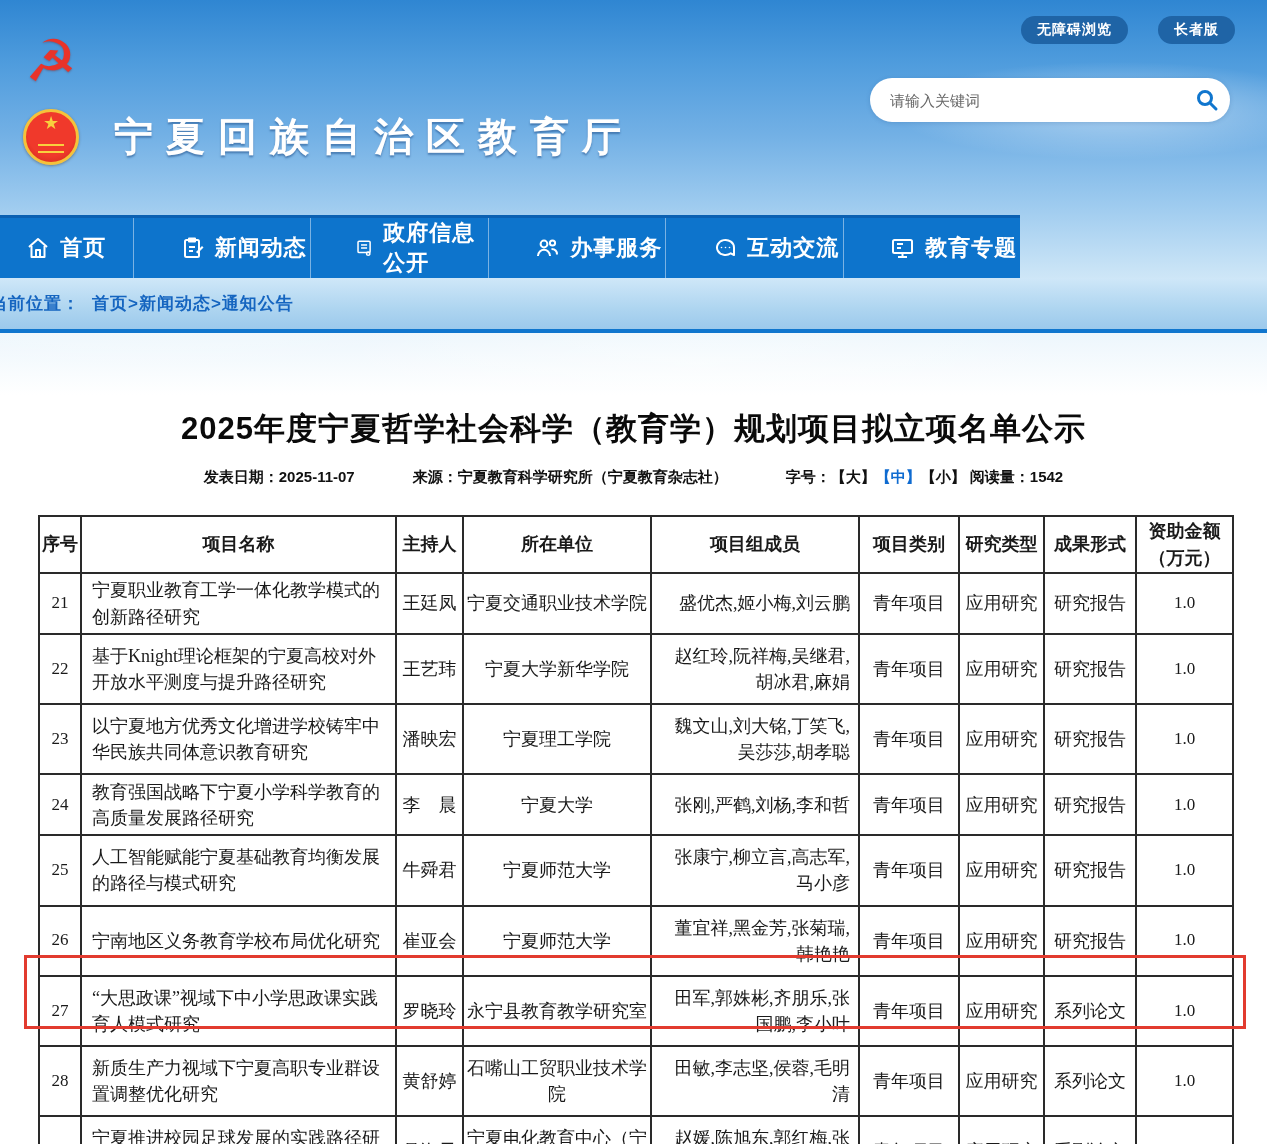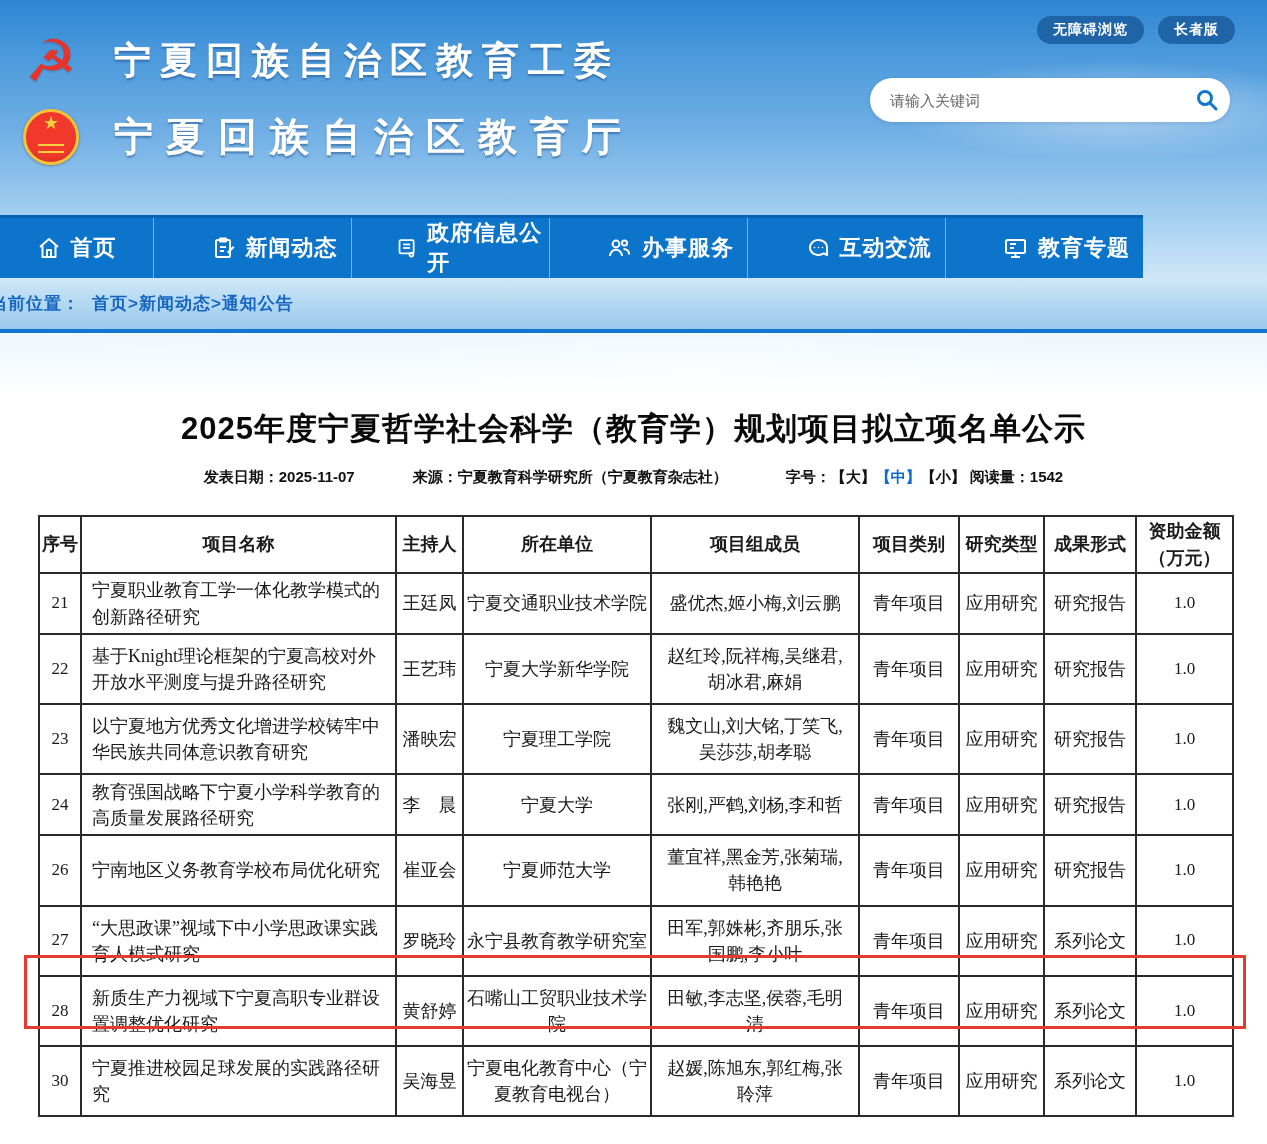--- a/index.html
+++ b/index.html
@@ -9,21 +9,21 @@
 
   
   .hero {
     position:relative; width:1267px; height:395px;
     background:
       radial-gradient(ellipse 320px 70px at 88% 28%, rgba(255,255,255,.45), transparent 70%),
       radial-gradient(ellipse 420px 90px at 12% 78%, rgba(255,255,255,.35), transparent 70%),
       radial-gradient(ellipse 500px 110px at 55% 92%, rgba(255,255,255,.4), transparent 75%),
       linear-gradient(180deg,#2f86d2 0%,#4f9cdd 16%,#72b0e5 34%,#9ecbef 52%,#c8e3f6 68%,#eaf5fc 82%,#ffffff 100%);
   }
-  .top-pills { position:absolute; top:16px; right:32px; display:flex; gap:14px; }
+  .top-pills { position:absolute; top:16px; right:32px; display:flex; gap:30px; }
   .pill {
     background:#1f64a6; color:#fff; font-size:14px; font-weight:bold;
     padding:5px 16px; border-radius:16px; border:none; cursor:pointer;
     letter-spacing:1px;
   }
   .brand { position:absolute; top:30px; left:20px; }
   .brand-row { display:flex; align-items:center; margin-bottom:14px; height:62px; }
   .emblem-party {
     width:62px; height:62px; display:flex; align-items:center; justify-content:center;
     color:#e8332a; font-size:58px; line-height:1; font-family:"DejaVu Sans",sans-serif;
@@ -54,21 +54,21 @@
   .search-wrap input {
     flex:1; border:none; outline:none; background:transparent;
     padding:0 10px 0 20px; font-size:15px; color:#555;
   }
   .search-wrap input::placeholder { color:#666; }
   .search-btn { width:46px; height:44px; border:none; background:transparent;
     display:flex; align-items:center; justify-content:center; cursor:pointer; }
 
   
   .nav {
-    position:absolute; top:215px; left:0; width:1143px; height:63px;
+    position:absolute; top:215px; left:0; width:1020px; height:63px;
     background:#0d74cc; border-top:3px solid #0a60b2;
     display:flex; align-items:stretch; z-index:3;
   }
   .nav-item {
     flex:1; display:flex; align-items:center; justify-content:center; gap:10px;
     color:#fff; font-size:22px; font-weight:bold; cursor:pointer; letter-spacing:1px;
   }
   .nav-item + .nav-item { border-left:1px solid rgba(255,255,255,.45);padding-left:44px; }
   .nav-item svg { display:block; }
 
@@ -98,40 +98,39 @@
   
   .table-wrap { position:relative; margin:28px 0 0 38px; width:1194px; }
   table { border-collapse:collapse; table-layout:fixed; width:1194px;
     font-family:"Liberation Serif","DejaVu Serif",serif; color:#1a1a1a; }
   th,td { border:2px solid #2a2a2a; vertical-align:middle; text-align:center;
     font-size:18px; line-height:1.45; overflow:hidden; }
   thead tr { height:57px; }
   tbody tr { height:61px; }
   th { font-weight:bold; white-space:pre-line; padding:0 2px; }
   td.c-title { text-align:left; padding:0 10px; }
-  td.c-members { text-align:center; padding:8px 8px; }
+  td.c-members { text-align:right; padding:8px 8px; }
   td.c-no, td.c-amount { font-size:17px; }
   .hl-box {
     position:absolute; left:-14px; top:440px; width:1222px; height:74px;
     border:3px solid #e23b2f; pointer-events:none; z-index:5;
   }
 </style>
 </head>
 <body>
 
 <div class="hero">
   <div class="top-pills">
     <button class="pill">无障碍浏览</button>
     <button class="pill">长者版</button>
   </div>
 
   <div class="brand">
     <div class="brand-row">
       <div class="emblem-party">☭</div>
-      <div class="org-name org-1">宁夏回族自治区教育工委</div>
     </div>
     <div class="brand-row">
       <div class="emblem-nation">
         <span class="star">★</span>
           <span class="gate"></span>
       </div>
       <div class="org-name org-2">宁夏回族自治区教育厅</div>
     </div>
   </div>
 
@@ -288,20 +287,31 @@
         <td class="c-title">教育强国战略下宁夏小学科学教育的高质量发展路径研究</td>
         <td>李　晨</td>
         <td>宁夏大学</td>
         <td class="c-members">张刚,严鹤,刘杨,李和哲</td>
         <td>青年项目</td>
         <td>应用研究</td>
         <td>研究报告</td>
         <td class="c-amount">1.0</td>
       </tr>
       <tr>
+        <td class="c-no">25</td>
+        <td class="c-title">人工智能赋能宁夏基础教育均衡发展的路径与模式研究</td>
+        <td>牛舜君</td>
+        <td>宁夏师范大学</td>
+        <td class="c-members">张康宁,柳立言,高志军,马小彦</td>
+        <td>青年项目</td>
+        <td>应用研究</td>
+        <td>研究报告</td>
+        <td class="c-amount">1.0</td>
+      </tr>
+      <tr>
         <td class="c-no">26</td>
         <td class="c-title">宁南地区义务教育学校布局优化研究</td>
         <td>崔亚会</td>
         <td>宁夏师范大学</td>
         <td class="c-members">董宜祥,黑金芳,张菊瑞,韩艳艳</td>
         <td>青年项目</td>
         <td>应用研究</td>
         <td>研究报告</td>
         <td class="c-amount">1.0</td>
       </tr>

